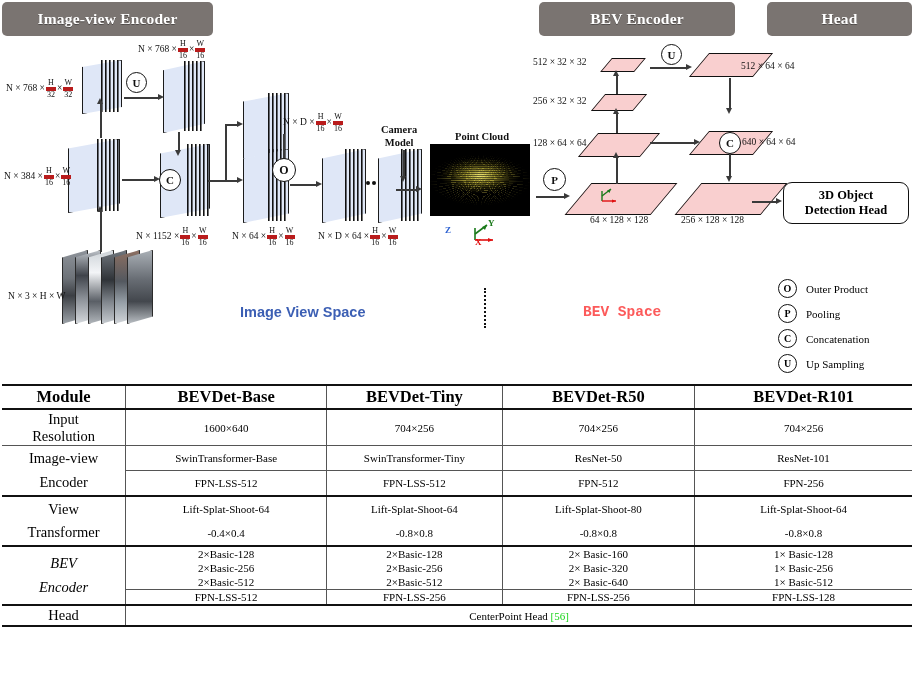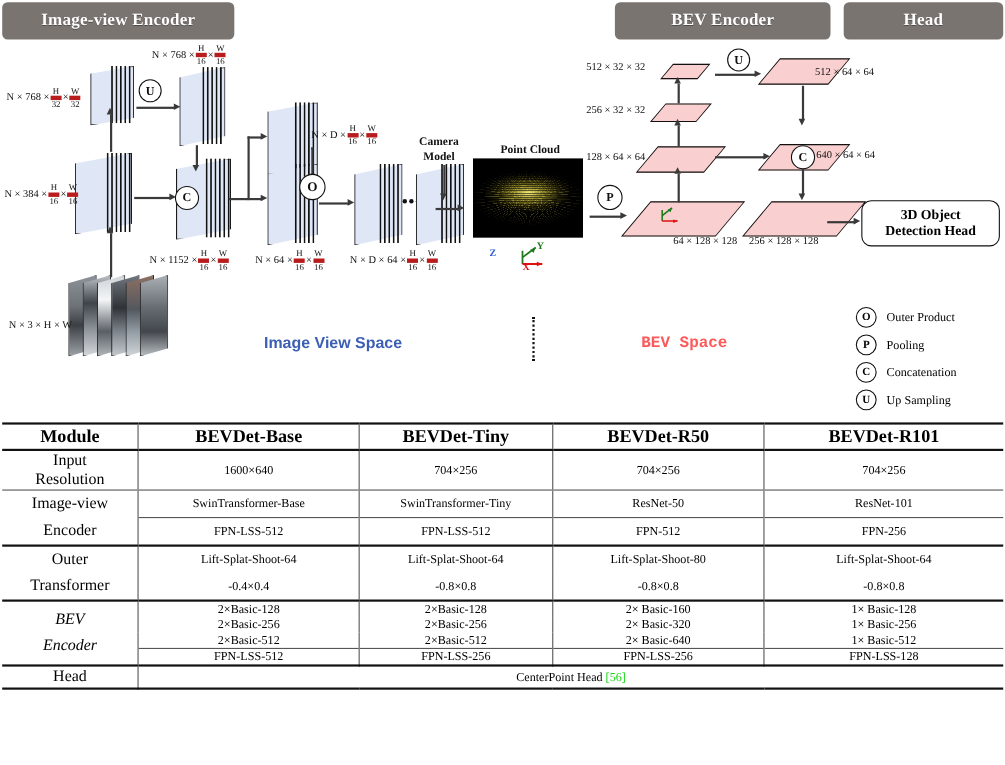--- a/index.html
+++ b/index.html
@@ -100,21 +100,21 @@
 </style>
 </head>
 <body>
 
 <div id="root">
 
   <div class="hdr-row">
     <div class="hdr" style="left:2px;width:211px;">
         <span>Image-view Encoder</span>
       </div>
-    <div class="hdr" style="left:559px;width:196px;">
+    <div class="hdr" style="left:539px;width:196px;">
         <span>BEV Encoder</span>
       </div>
     <div class="hdr" style="left:767px;width:145px;">
         <span>Head</span>
       </div>
   </div>
 
   <div class="diagram">
 
     <div class="cams" style="left:62px;top:214px;width:92px;height:72px;">
@@ -302,21 +302,21 @@
       <span class="lbl b" style="left:-10px;top:4px;color:#2a5fd0;font-size:9px;">Z</span>
       <span class="lbl b" style="left:33px;top:-3px;color:#1b7a1b;font-size:9px;">Y</span>
       <span class="lbl b" style="left:20px;top:16px;color:#e01010;font-size:9px;">X</span>
     </div>
 
     <div class="op" style="left:543px;top:132px;width:21px;height:21px;font-size:11px;">P</div>
     <div class="ar h" style="left:536px;top:160px;width:30px;"></div>
     <div class="ah r" style="left:564px;top:156.6px;"></div>
 
     <div class="par" style="left:578px;top:147px;width:84px;height:30px;transform:skewX(-40deg);"></div>
-    <div class="lbl" style="left:612px;top:180px;">64 × 128 × 128</div>
+    <div class="lbl" style="left:590px;top:180px;">64 × 128 × 128</div>
 
     <svg style="position:absolute;left:598px;top:151px;" width="22" height="18">
       <line x1="4" y1="4" x2="4" y2="14" stroke="#1b7a1b" stroke-width="1.4"></line>
       <line x1="4" y1="14" x2="18" y2="14" stroke="#e01010" stroke-width="1.4"></line>
       <line x1="4" y1="9" x2="13" y2="2" stroke="#1b7a1b" stroke-width="1.4"></line>
       <polygon points="13,2 9,3.5 11.5,6" fill="#1b7a1b"></polygon>
       <polygon points="18,14 14,12.5 14,15.8" fill="#e01010"></polygon>
     </svg>
 
     <div class="ar v" style="left:616px;top:122px;height:26px;"></div>
@@ -427,21 +427,21 @@
       </tr>
       <tr>
         <td class="cell rule-thin vl">FPN-LSS-512</td>
         <td class="cell rule-thin vl">FPN-LSS-512</td>
         <td class="cell rule-thin vl">FPN-512</td>
         <td class="cell rule-thin vl">FPN-256</td>
       </tr>
 
       <tr>
         <td class="mod rule-dbl" rowspan="2" style="line-height:1.6;">
-          <div>Outer</div>
+          <div>View</div>
           <div>Transformer</div>
         </td>
         <td class="cell rule-dbl vl">Lift-Splat-Shoot-64</td>
         <td class="cell rule-dbl vl">Lift-Splat-Shoot-64</td>
         <td class="cell rule-dbl vl">Lift-Splat-Shoot-80</td>
         <td class="cell rule-dbl vl">Lift-Splat-Shoot-64</td>
       </tr>
       <tr>
         <td class="cell vl">-0.4×0.4</td>
         <td class="cell vl">-0.8×0.8</td>

